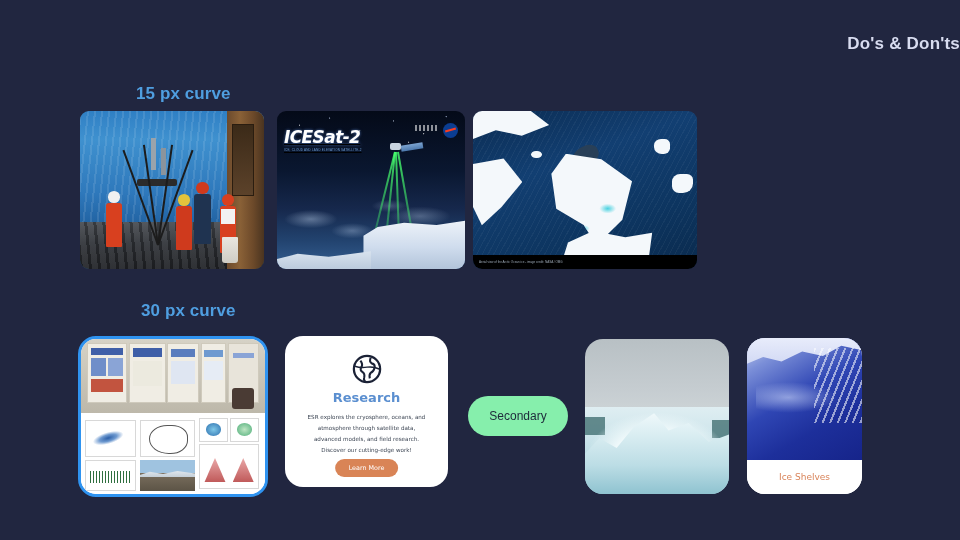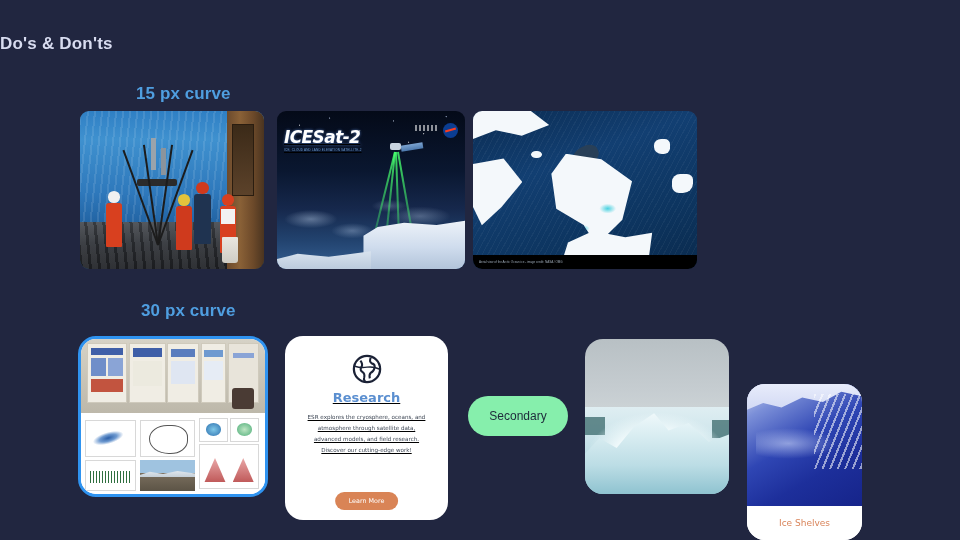--- a/index.html
+++ b/index.html
@@ -7,21 +7,21 @@
     width: 960px; height: 540px;
     overflow: hidden;
     font-family: "Liberation Sans", sans-serif;
   }
   body { background: #212640; }
 
   .slide { position: relative; width: 960px; height: 540px; background: #212640; }
 
   .slide-title {
     position: absolute; top: 34px; left: 0; width: 960px;
-    text-align: left;
+    text-align: right;
     font-size: 17px; font-weight: bold; letter-spacing: .2px;
     color: #d8dcf0;
   }
 
   .section-label {
     position: absolute;
     font-size: 17px; font-weight: bold;
     color: #4f9ee0;
     letter-spacing: .1px;
   }
@@ -189,22 +189,22 @@
     background: linear-gradient(#e9a8a8,#c05a5a); clip-path: polygon(0% 100%, 50% 0%, 100% 100%);}
   .f6 { left: 2%; top: 58%; width: 28%; height: 38%; }
   .f6:after{content:"";position:absolute;left:8%;right:8%;bottom:22%;height:44%;
     background: repeating-linear-gradient(88deg,#2f6f3f 0 1px, transparent 1px 3px);}
   .f7 { left: 32%; top: 58%; width: 30%; height: 38%; border:none;
     background: linear-gradient(#9fc3e0 0%, #9fc3e0 42%, #7a6f5e 42%, #5c5446 100%); }
   .f7:after{content:"";position:absolute;left:0;right:0;top:30%;height:26%;
     background: linear-gradient(#e8eef3,#c4cfd8); clip-path: polygon(0% 70%, 18% 30%, 42% 60%, 68% 22%, 100% 52%, 100% 100%, 0% 100%);}
 
   
-  #card-research { left: 285px; top: 336px; width: 163px; height: 184px;
-    background:#fff; padding: 14px 10px 0; text-align:center;text-decoration:underline; }
+  #card-research { left: 285px; top: 336px; width: 163px; height: 151px;
+    background:#fff; padding: 14px 10px 0; text-align:center; }
   .globe-icon { width: 30px; height: 30px; margin: 4px auto 6px; display:block; }
   .research-title { color:#5b8fd0; font-size: 13px; font-weight: bold; margin-bottom: 7px;
     font-family: "DejaVu Sans", sans-serif; }
   .research-body { color:#3d4654; font-size: 5.6px; line-height: 1.95; padding: 0 9px;
     font-family: "DejaVu Sans", sans-serif; }
   .learn-more { position:absolute; left: 50%; transform: translateX(-50%); bottom: 10px;
     background:#d98456; color:#fff; border:none; border-radius: 999px;
     font-size: 6.4px; padding: 5px 14px; font-family: "DejaVu Sans", sans-serif; cursor:pointer; }
 
   
@@ -222,21 +222,21 @@
   .wave-crest { position:absolute; left:-6%; right:-6%; top: 36%; height: 40%;
     background: radial-gradient(ellipse 60% 100% at 50% 100%, #ffffff 0%, #eef8fa 45%, rgba(238,248,250,0) 72%); }
   .wave-ridge { position:absolute; left:0; right:0; bottom:0; height: 62%;
     background: linear-gradient(#ffffff, #e6f4f7 25%, #bcdde5 70%, #8fc3d0);
     clip-path: polygon(0% 58%, 10% 42%, 22% 52%, 34% 30%, 48% 16%, 58% 34%, 72% 26%, 86% 46%, 100% 38%, 100% 100%, 0% 100%); }
   .wave-dark { position:absolute; left:0; top: 50%; width: 14%; height: 12%;
     background:#2f5f63; opacity:.7; }
   .wave-dark.r { left: auto; right: 0; top: 52%; width: 12%; }
 
   
-  #card-iceshelf { left: 747px; top: 338px; width: 115px; height: 156px; background:#fff;margin-top:46px; }
+  #card-iceshelf { left: 747px; top: 338px; width: 115px; height: 156px; background:#fff; }
   .shelf-photo { position:absolute; left:0; right:0; top:0; height: 78%;
     background: linear-gradient(150deg,#c9d2ef 0%, #7b8fd8 18%, #2f46b4 46%, #1d2f9b 70%, #16248a 100%); }
   .shelf-photo .ridge { position:absolute; left:0; right:0; top:0; height: 46%;
     background: linear-gradient(#e8ecfb, #b9c4ec);
     clip-path: polygon(0% 46%, 14% 34%, 30% 42%, 48% 24%, 66% 32%, 82% 14%, 100% 22%, 100% 0%, 0% 0%); }
   .shelf-photo .teeth { position:absolute; right: 0; top: 8%; width: 42%; height: 62%;
     background: repeating-linear-gradient(112deg, rgba(255,255,255,.55) 0 2px, rgba(255,255,255,0) 2px 7px); }
   .shelf-photo .glow { position:absolute; left: 8%; top: 36%; width: 70%; height: 26%;
     background: radial-gradient(ellipse at 40% 50%, rgba(220,230,255,.55), transparent 70%); }
   .shelf-label { position:absolute; left:0; right:0; bottom:0; height: 22%;

